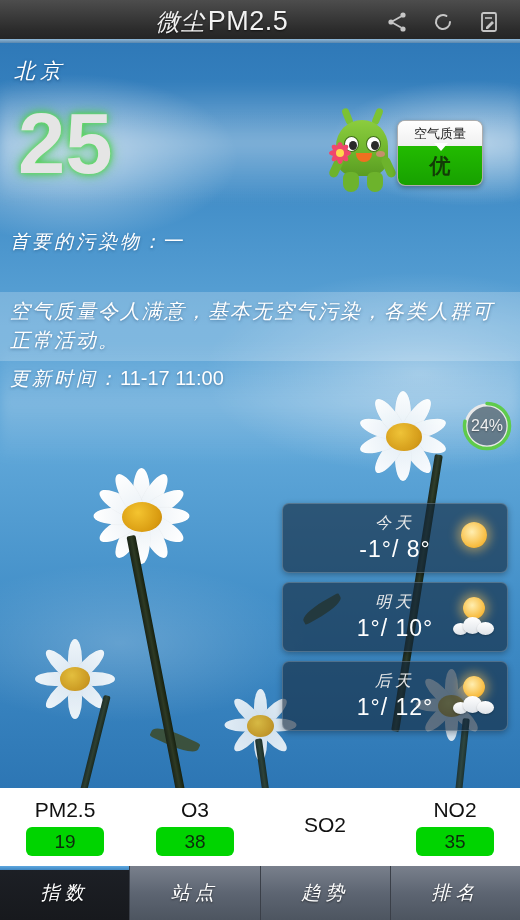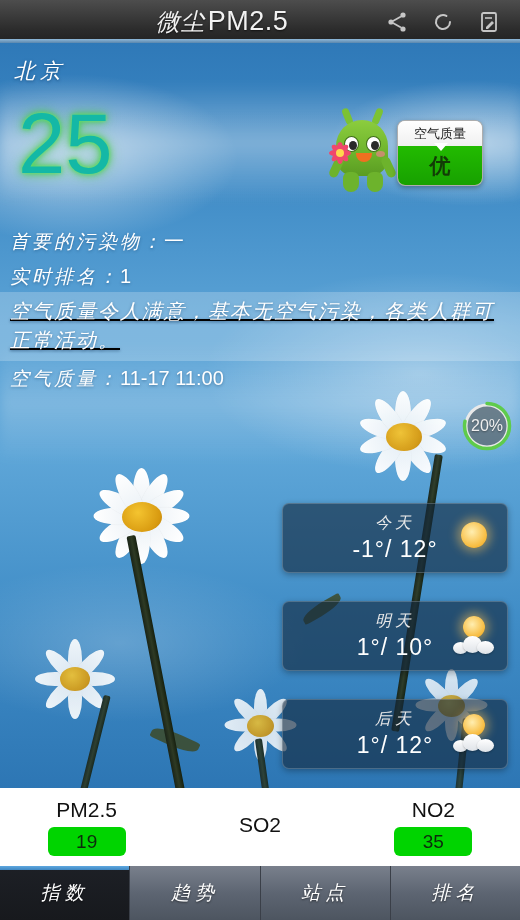--- a/index.html
+++ b/index.html
@@ -65,21 +65,21 @@
   .leafy{ position:absolute; background:#3d4a28; border-radius:60% 10% 60% 10%; opacity:.85; }
 
   
   .city{
     position:absolute; top:57px; left:14px; z-index:10;
     color:#ffffff; font-size:21px; font-family:"DejaVu Serif", serif; font-style:italic;
     letter-spacing:5px; text-shadow:0 1px 3px rgba(0,40,80,.5);
   }
   .aqi-value{
     position:absolute; top:104px; left:18px; z-index:10;
-    font-size:85px; font-weight:normal; color:#14b8a6; line-height:.95;
+    font-size:85px; font-weight:bold; color:#e5e5e5; line-height:.95;
     text-shadow:0 0 3px #6ee56e, 0 0 7px #44cc44, 0 0 14px rgba(60,200,60,.65);
   }
 
   
   .mascot{ position:absolute; top:106px; left:328px; width:70px; height:90px; z-index:11; }
   .m-body{
     position:absolute; left:8px; top:14px; width:52px; height:56px;
     background:linear-gradient(to bottom,#8ccd3e,#6db32c 60%,#5a9c22);
     border-radius:26px 26px 18px 18px;
   }
@@ -139,21 +139,21 @@
   
   .info{
     position:absolute; left:10px; top:228px; z-index:10; width:500px;
     font-family:"DejaVu Serif", serif; font-style:italic;
     color:#ffffff; text-shadow:0 1px 3px rgba(20,60,100,.45);
   }
   .info-line{ font-size:19px; letter-spacing:3px; margin-bottom:9px; white-space:nowrap; }
   .info-line .val{ font-family:"Liberation Sans",sans-serif; font-style:normal; letter-spacing:0; font-size:20px; }
   .desc-strip{
     position:absolute; left:0; top:292px; width:520px; z-index:9;
-    background:rgba(255,255,255,.22); padding:5px 10px 6px 10px;text-decoration:underline;
+    background:rgba(255,255,255,.22); padding:5px 10px 6px 10px;
   }
   .desc-text{
     font-family:"DejaVu Serif", serif; font-style:italic; font-size:20px;
     color:#fff; letter-spacing:2px; line-height:29px;
     text-shadow:0 1px 3px rgba(20,60,100,.5);
   }
   .update{
     position:absolute; left:10px; top:366px; z-index:10;
     font-family:"DejaVu Serif", serif; font-style:italic; font-size:19px; letter-spacing:3px;
     color:#ffffff; text-shadow:0 1px 3px rgba(20,60,100,.45); white-space:nowrap;
@@ -166,21 +166,21 @@
   }
   .humidity svg{ position:absolute; inset:0; }
   .hum-label{
     position:absolute; inset:0; display:flex; align-items:center; justify-content:center;
     color:#f0f0f0; font-size:16px; text-shadow:0 1px 2px rgba(0,0,0,.4);
   }
 
   
   .forecasts{ position:absolute; left:282px; top:503px; width:226px; z-index:12; }
   .fcard{
-    position:relative; height:70px; margin-bottom:28px; border-radius:7px;
+    position:relative; height:70px; margin-bottom:9px; border-radius:7px;
     background:rgba(20,40,62,.62); border:1px solid rgba(255,255,255,.20);
     box-shadow:0 2px 6px rgba(0,0,0,.3);
     display:flex; flex-direction:column; align-items:center; justify-content:center;
     overflow:hidden;
   }
   .fday{
     font-family:"DejaVu Serif", serif; font-style:italic; font-size:16px; color:#e9e9e9;
     letter-spacing:4px; margin-bottom:2px;
   }
   .ftemp{ font-size:23px; color:#ffffff; letter-spacing:1px; }
@@ -390,45 +390,42 @@
   <div class="badge">
     <div class="badge-top">空气质量</div>
     <div class="badge-bot">优</div>
     <div class="badge-notch"></div>
   </div>
 
   <div class="info">
     <div class="info-line">
       <span>首要的污染物：</span><span class="val">一</span>
     </div>
-    <div class="info-line">
-      <span>实时排名：</span><span class="val">1</span>
-    </div>
   </div>
 
   <div class="desc-strip">
     <div class="desc-text">空气质量令人满意，基本无空气污染，各类人群可正常活动。</div>
   </div>
 
   <div class="update">
-    <span>空气质量：</span><span class="val">11-17 11:00</span>
+    <span>更新时间：</span><span class="val">11-17 11:00</span>
   </div>
 
   <div class="humidity">
     <svg viewBox="0 0 52 52">
       <circle cx="26" cy="26" r="21" fill="rgba(90,100,105,.72)" stroke="#e9e9e9" stroke-width="3"></circle>
       <circle cx="26" cy="26" r="22.5" fill="none" stroke="#5ecb4c" stroke-width="3.5" stroke-dasharray="110.3 141.4" stroke-dashoffset="0" transform="rotate(-90 26 26)" stroke-linecap="round"></circle>
     </svg>
-    <div class="hum-label">20%</div>
+    <div class="hum-label">24%</div>
   </div>
 
   <div class="forecasts">
     <div class="fcard">
       <div class="fday">今天</div>
-      <div class="ftemp">-1°/ 12°</div>
+      <div class="ftemp">-1°/ 8°</div>
       <div class="wicon">
           <div class="sun"></div>
         </div>
     </div>
     <div class="fcard">
       <div class="fday">明天</div>
       <div class="ftemp">1°/ 10°</div>
       <div class="wicon">
         <div class="sun" style="left:10px; top:0px; width:22px; height:22px;"></div>
         <div class="cloud">
@@ -451,28 +448,32 @@
       </div>
     </div>
   </div>
 
   <div class="pollutants">
     <div class="pcol">
       <div class="pname">PM2.5</div>
       <div class="pval">19</div>
     </div>
     <div class="pcol">
+      <div class="pname">O3</div>
+      <div class="pval">38</div>
+    </div>
+    <div class="pcol">
       <div class="pname">SO2</div>
     </div>
     <div class="pcol">
       <div class="pname">NO2</div>
       <div class="pval">35</div>
     </div>
   </div>
 
   <div class="tabbar">
     <div class="tab active">指数</div>
+    <div class="tab">站点</div>
     <div class="tab">趋势</div>
-    <div class="tab">站点</div>
     <div class="tab">排名</div>
   </div>
 
 </div>
 
 </body></html>

